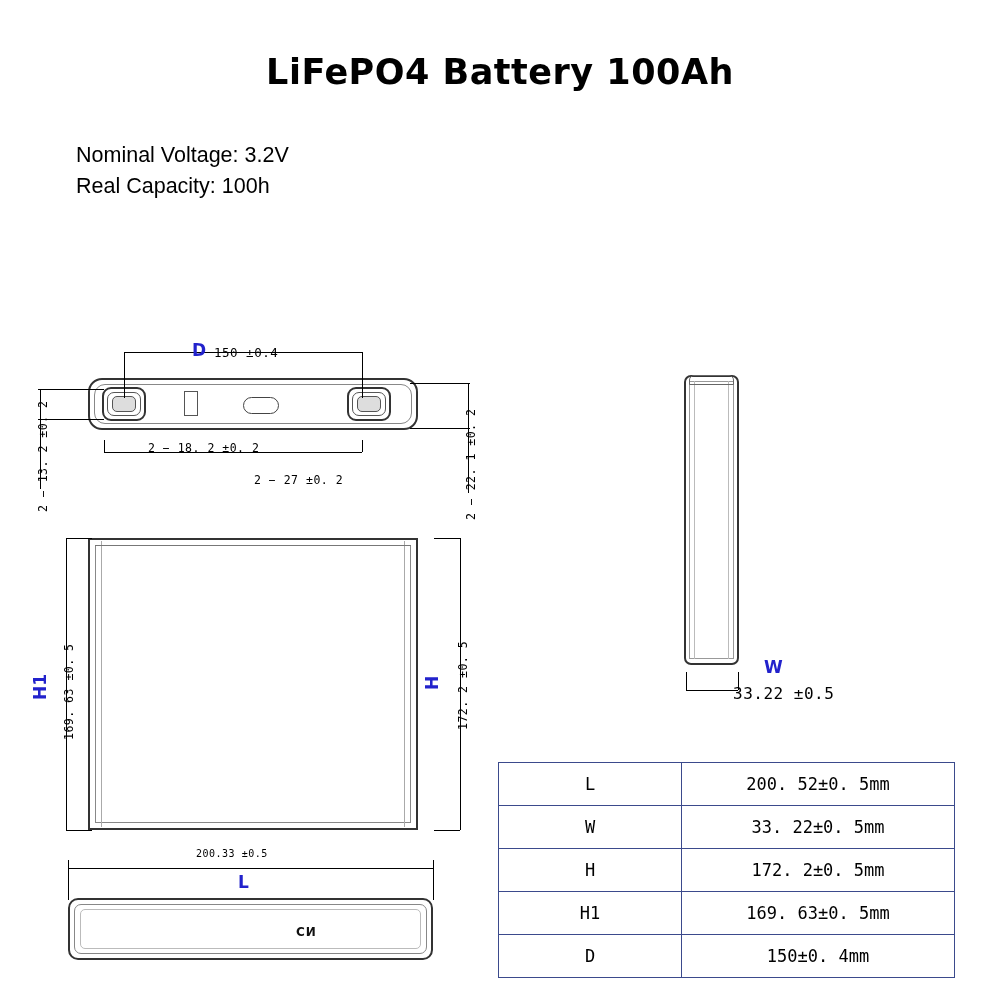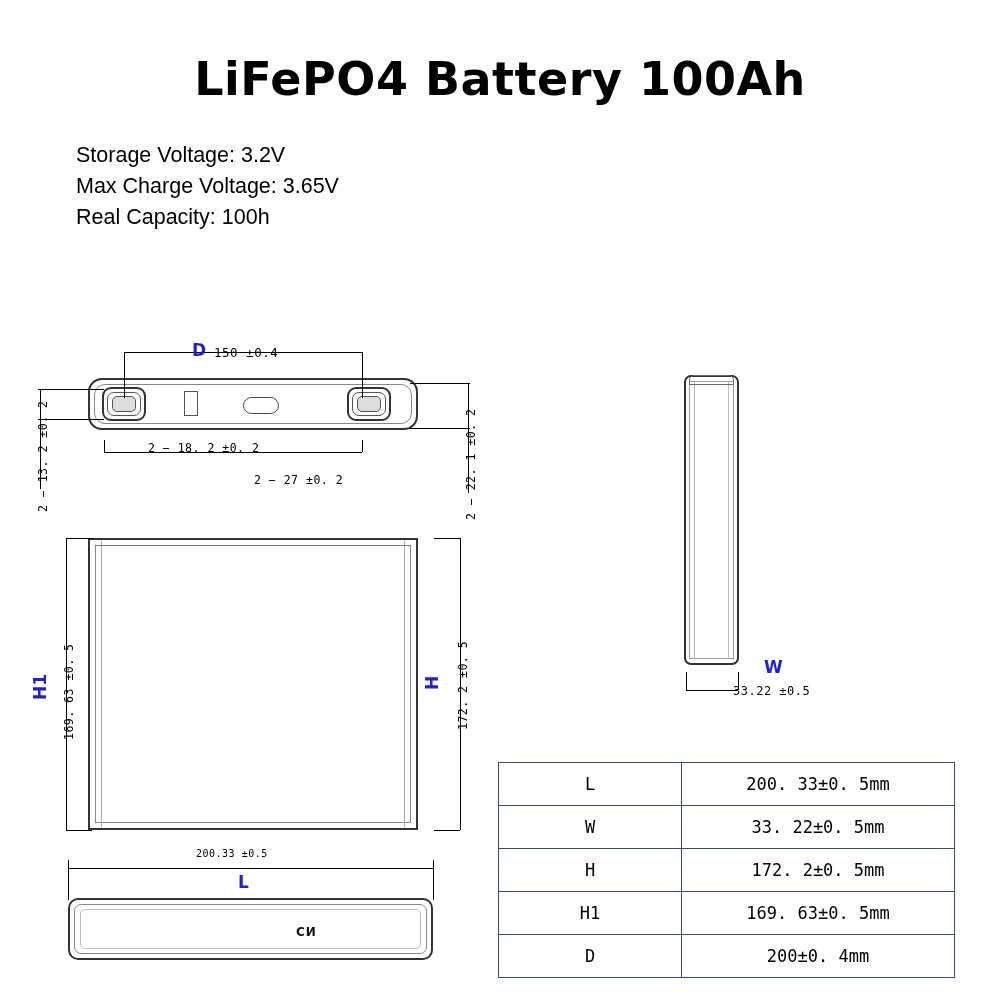--- a/index.html
+++ b/index.html
@@ -10,21 +10,21 @@
     color:#000;
     position:relative;
     overflow:hidden;
   }
   .title{
     position:absolute;
     top:52px;left:0;width:1000px;
     text-align:center;
     font-family:"DejaVu Sans", sans-serif;
     font-weight:bold;
-    font-size:46px;
+    font-size:35px;
     letter-spacing:0.5px;
   }
   .spec-col{
     position:absolute;
     font-size:21.5px;
     line-height:31px;
     white-space:nowrap;
   }
   .spec-col.left{top:140px;left:76px;}
   .spec-col.right{top:140px;left:447px;}
@@ -112,22 +112,21 @@
     color:#000;
   }
   #spec-table td.k{width:180px;}
 </style>
 </head>
 <body>
 
 <div class="title">LiFePO4 Battery 100Ah</div>
 
 <div class="spec-col left">
-  <div>Storage Voltage: 3.2V</div>
-  <div>Max Charge Voltage: 3.65V</div>
+  <div>Nominal Voltage: 3.2V</div>
   <div>Real Capacity: 100h</div>
 </div>
 
 <div class="spec-col right">
 </div>
 
 <div id="top-view">
   <div class="tv-body">
     <div class="tv-body-inner"></div>
   </div>
@@ -169,21 +168,21 @@
   <div class="sv-body"></div>
   <div class="sv-inner1"></div>
   <div class="sv-inner2"></div>
   <div class="sv-cap"></div>
 </div>
 
 <div class="line hline" style="left:686px;top:690px;width:52px;"></div>
 <div class="line vline" style="left:686px;top:672px;height:18px;"></div>
 <div class="line vline" style="left:738px;top:672px;height:18px;"></div>
 <div class="dim-lbl" style="left:764px;top:657px;">W</div>
-<div class="dim-txt" style="left:733px;top:684px;font-size:12px;">33.22 ±0.5</div>
+<div class="dim-txt" style="left:733px;top:684px;font-size:16px;">33.22 ±0.5</div>
 
 <div id="front-view">
   <div class="fv-body"></div>
   <div class="fv-in1"></div>
   <div class="fv-in2"></div>
   <div class="fv-top-strip"></div>
 </div>
 
 <div class="line vline" style="left:66px;top:538px;height:292px;"></div>
 <div class="line hline" style="left:66px;top:538px;width:26px;"></div>
@@ -207,32 +206,32 @@
   <div class="bv-body"></div>
   <div class="bv-in1"></div>
   <div class="bv-in2"></div>
   <div class="bv-mark">CN</div>
 </div>
 
 <table id="spec-table">
   <tbody>
     <tr>
       <td class="k">L</td>
-      <td>200. 33±0. 5mm</td>
+      <td>200. 52±0. 5mm</td>
     </tr>
     <tr>
       <td class="k">W</td>
       <td>33. 22±0. 5mm</td>
     </tr>
     <tr>
       <td class="k">H</td>
       <td>172. 2±0. 5mm</td>
     </tr>
     <tr>
       <td class="k">H1</td>
       <td>169. 63±0. 5mm</td>
     </tr>
     <tr>
       <td class="k">D</td>
-      <td>200±0. 4mm</td>
+      <td>150±0. 4mm</td>
     </tr>
   </tbody>
 </table>
 
 </body></html>

